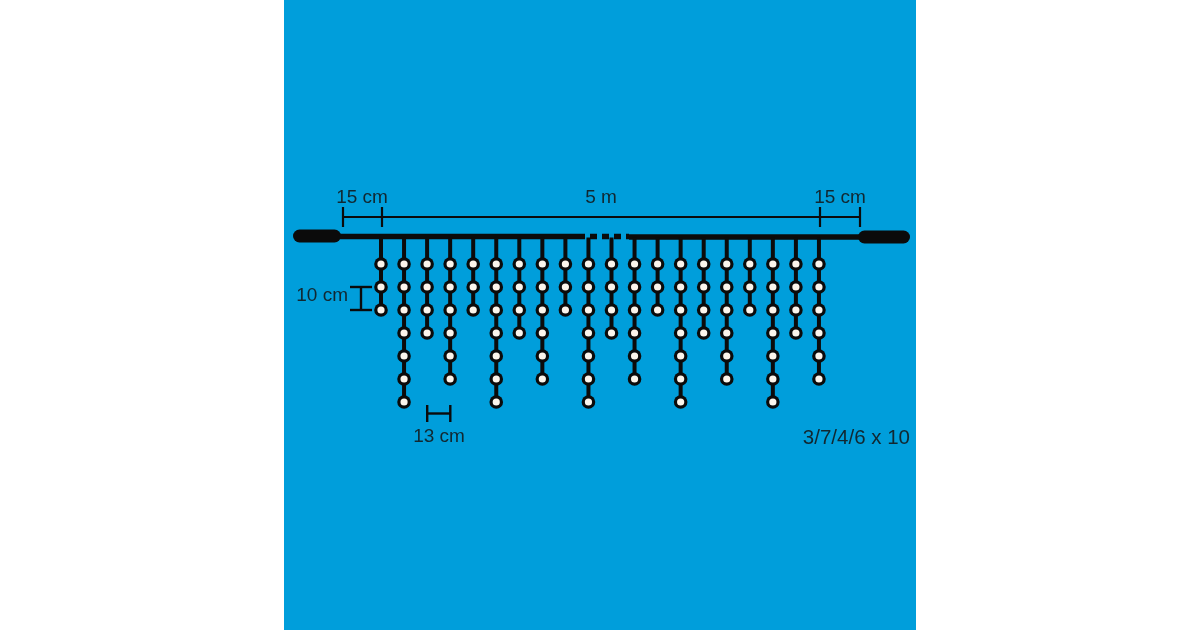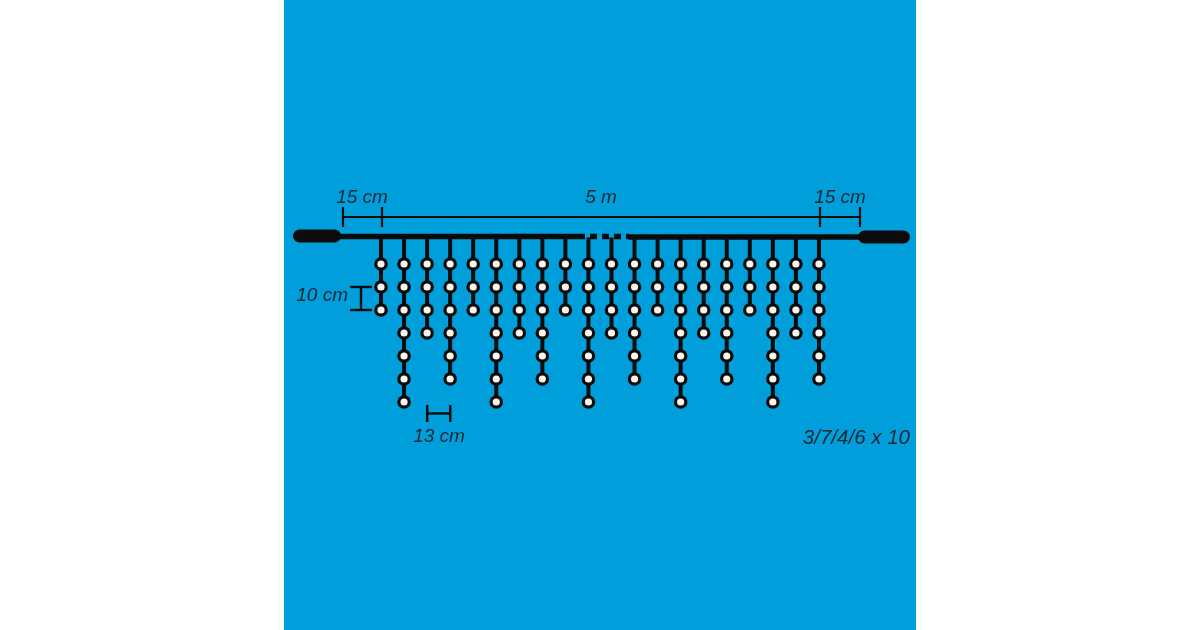--- a/index.html
+++ b/index.html
@@ -9,21 +9,20 @@
     height: 630px;
     background: var(--bg, #ffffff);
     font-family: "Liberation Sans", sans-serif;
     overflow: hidden;
   }
   .stage {
     position: relative;
     width: 1200px;
     height: 630px;
     background: var(--bg, #ffffff);
-    font-style: italic;
   }
   .panel {
     position: absolute;
     left: 284px;
     top: 0;
     width: 632px;
     height: 630px;
     background: var(--panel, #009EDB);
   }
   svg { display: block; }

